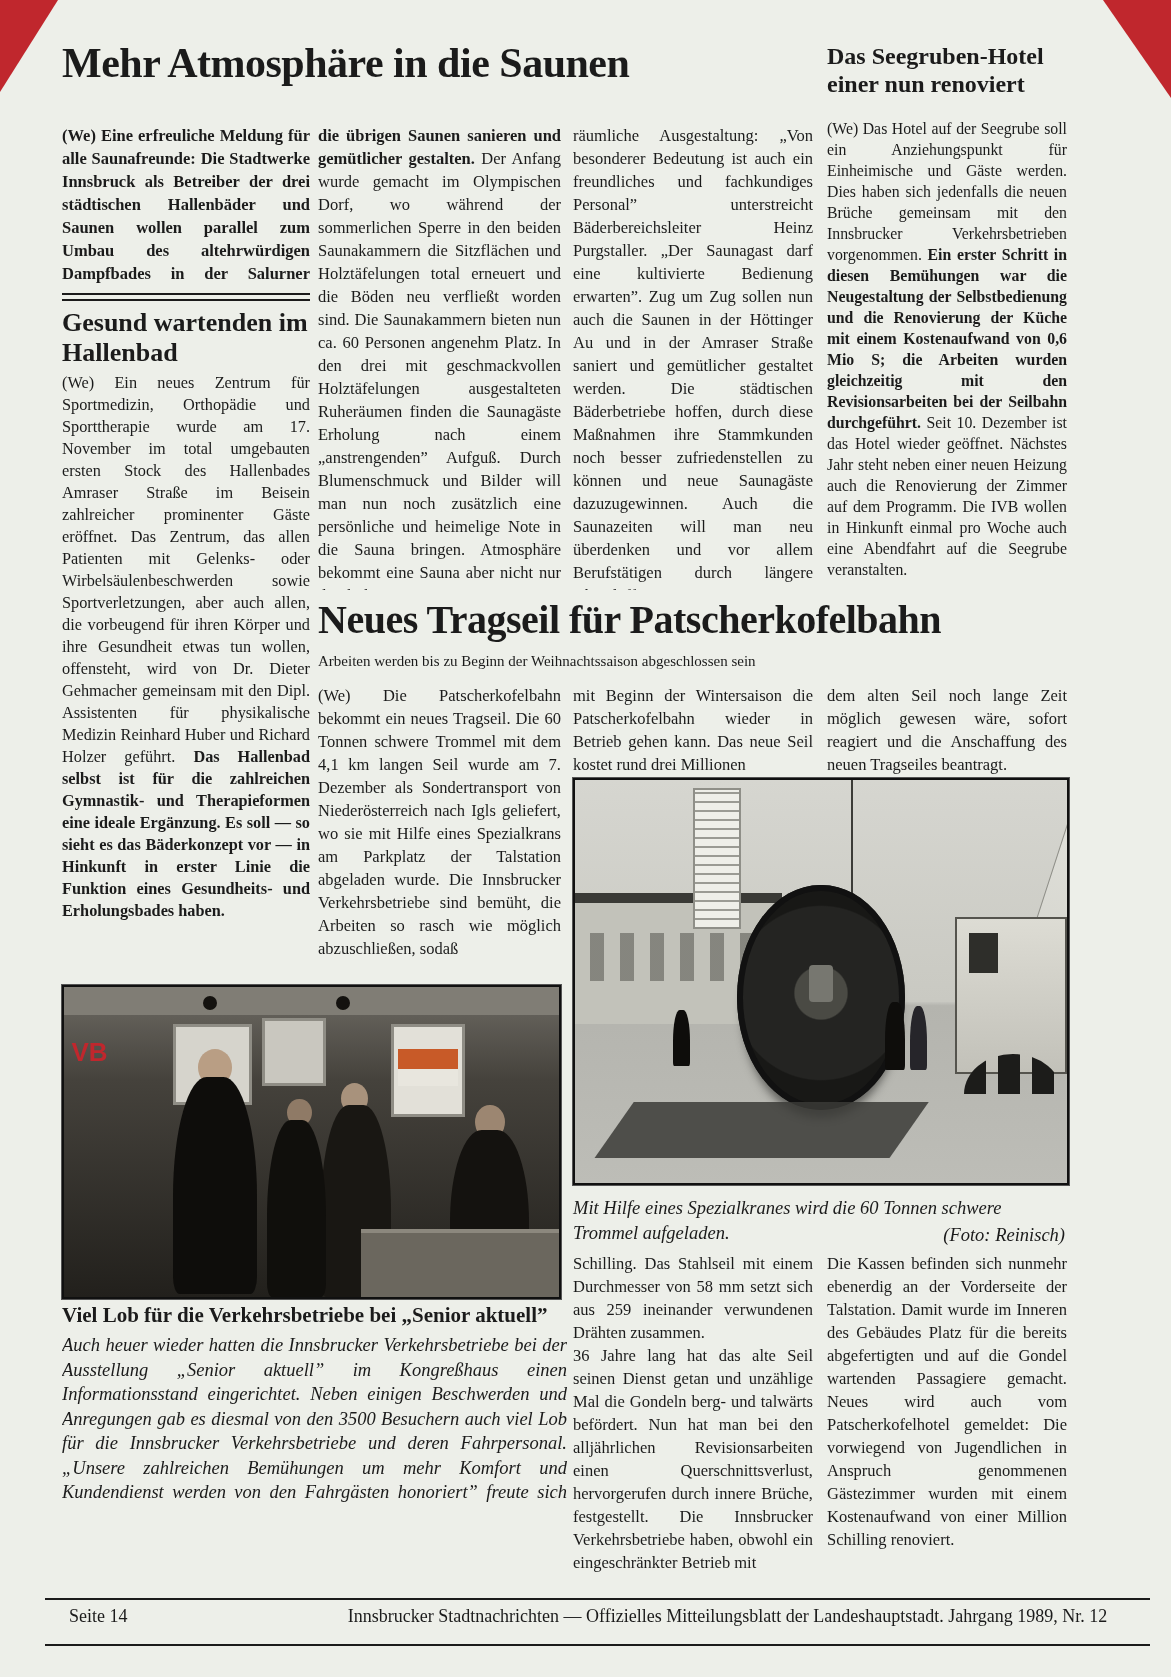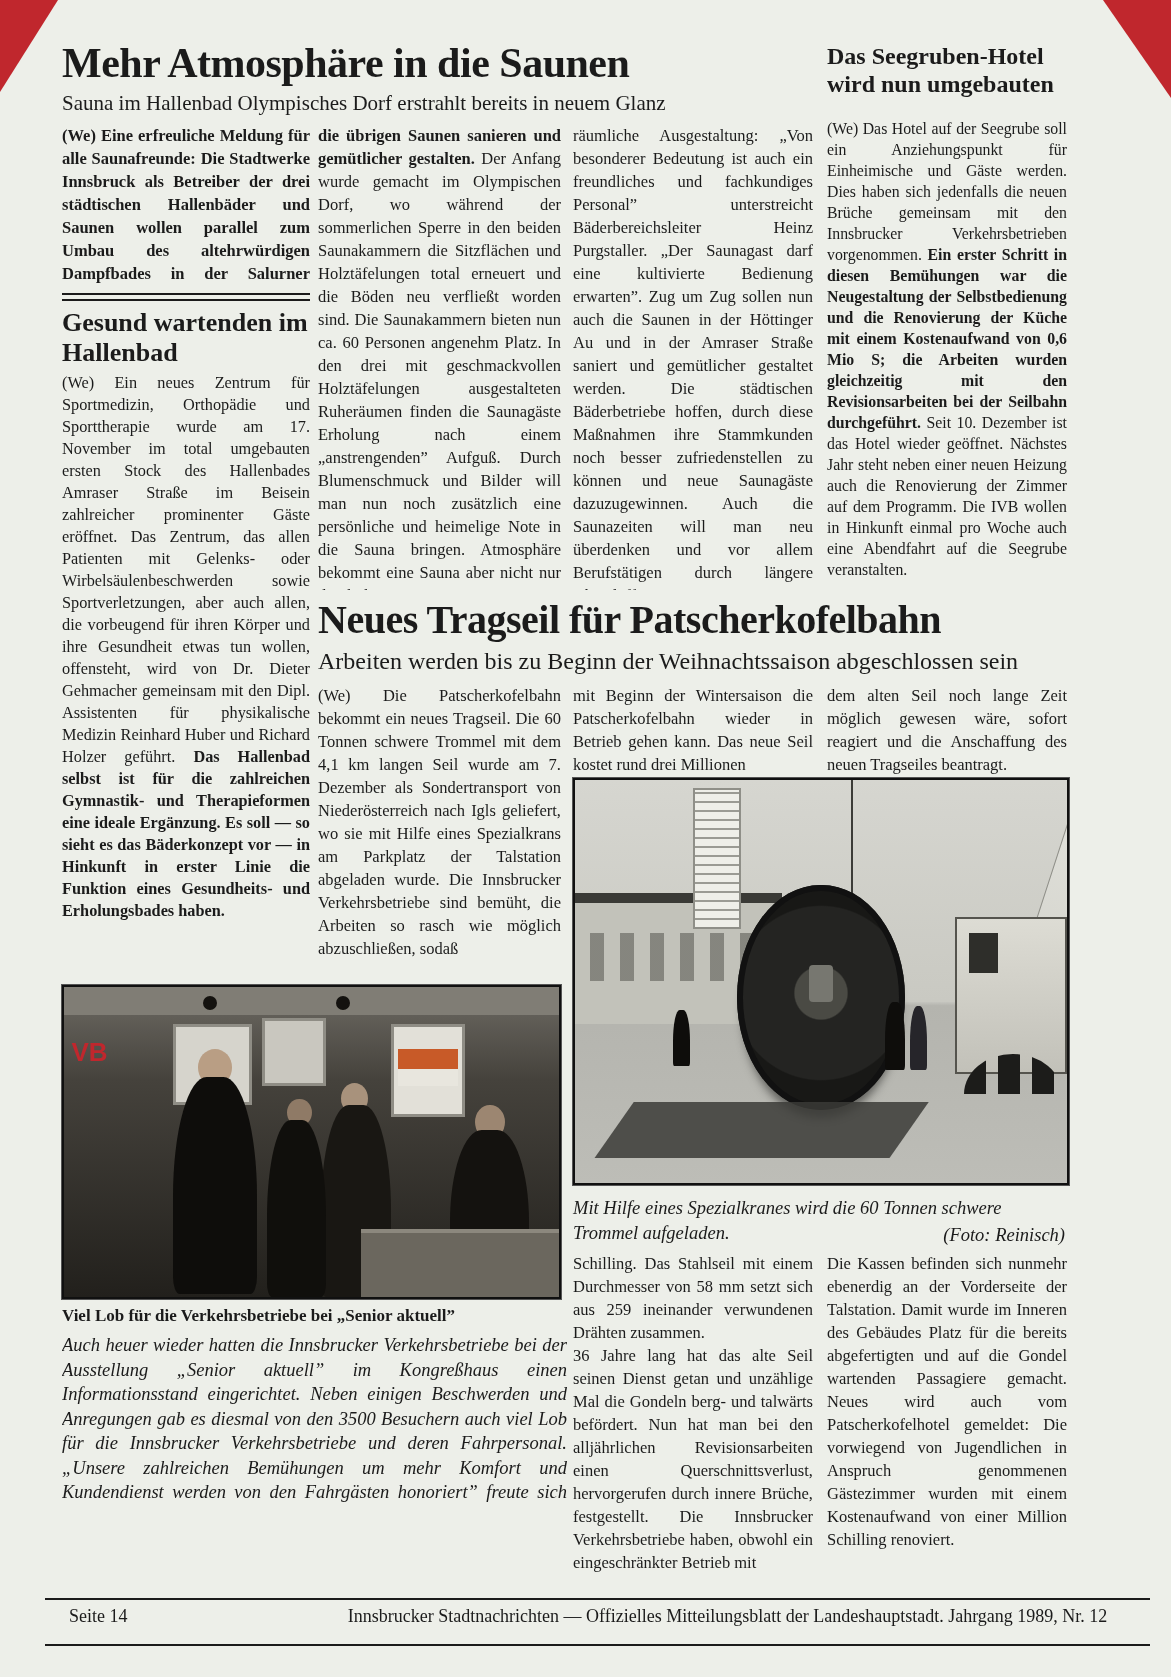--- a/index.html
+++ b/index.html
@@ -14,37 +14,36 @@
   .headline1{font-size:42px;line-height:46px;letter-spacing:-.5px;}
   .subhead{font-size:21px;line-height:26px;font-weight:400;}
   .headline2{font-size:40px;line-height:44px;letter-spacing:-.5px;}
   .sechead{font-size:26px;line-height:30px;}
   .colhead{font-size:24px;line-height:28px;}
   .dbl-rule{border-top:2.5px solid #1b1b1b;border-bottom:2px solid #1b1b1b;height:4px;}
   .corner{background:#c0272d;}
   .photo{background:#8a8a84;border:2px solid #101010;box-shadow:0 0 0 1px #555;overflow:hidden;}
   .photo .abs{position:absolute;}
   .cap-it{font-style:italic;font-size:18.5px;line-height:25px;}
-  .senior-head{font-size:17px;line-height:25px;font-weight:700;}
+  .senior-head{font-size:21px;line-height:25px;font-weight:700;}
   .senior-text{font-style:italic;font-size:18.5px;line-height:24.5px;}
   .footer-rule{border-top:2px solid #1b1b1b;height:0;}
   .footer-text{font-size:18px;}
   .sil{background:#0e0d0b;border-radius:40% 40% 8% 8%/55% 55% 8% 8%;}
   .head-skin{background:#b99e84;border-radius:50%;}
 </style>
 </head>
 <body>
 
 <div class="page">
 
   <div class="abs corner" style="left:0;top:0;width:58px;height:92px;clip-path:polygon(0 0,100% 0,0 100%);"></div>
   <div class="abs corner" style="right:0;top:0;width:68px;height:98px;clip-path:polygon(0 0,100% 0,100% 100%);"></div>
 
   <h1 class="abs headline1" style="left:62px;top:40px;width:720px;">Mehr Atmosphäre in die Saunen</h1>
-  <div class="abs subhead" style="left:62px;top:90px;width:720px;">Sauna im Hallenbad Olympisches Dorf erstrahlt bereits in neuem Glanz</div>
 
   <div class="abs body j" style="left:62px;top:124px;width:248px;height:166px;overflow:hidden;">
     <b>(We) Eine erfreuliche Meldung für alle Saunafreunde: Die Stadtwerke Innsbruck als Betreiber der drei städtischen Hallenbäder und Saunen wollen parallel zum Umbau des altehrwürdigen Dampfbades in der Salurner Straße auch</b>
   </div>
 
   <div class="abs dbl-rule" style="left:62px;top:293px;width:248px;"></div>
 
   <h2 class="abs sechead" style="left:62px;top:308px;width:250px;">Gesund wartenden im Hallenbad</h2>
   <div class="abs j" style="left:62px;top:372px;width:248px;height:596px;overflow:hidden;font-size:16.3px;line-height:22px;">
     <span>(We) Ein neues Zentrum für Sportmedizin, Orthopädie und Sporttherapie wurde am 17. November im total umgebauten ersten Stock des Hallenbades Amraser Straße im Beisein zahlreicher prominenter Gäste eröffnet. Das Zentrum, das allen Patienten mit Gelenks- oder Wirbelsäulenbeschwerden sowie Sportverletzungen, aber auch allen, die vorbeugend für ihren Körper und ihre Gesundheit etwas tun wollen, offensteht, wird von Dr. Dieter Gehmacher gemeinsam mit den Dipl. Assistenten für physikalische Medizin Reinhard Huber und Richard Holzer geführt.</span>
@@ -53,29 +52,29 @@
 
   <div class="abs body j" style="left:318px;top:124px;width:243px;height:466px;overflow:hidden;">
     <b>die übrigen Saunen sanieren und gemütlicher gestalten.</b>
     <span>Der Anfang wurde gemacht im Olympischen Dorf, wo während der sommerlichen Sperre in den beiden Saunakammern die Sitzflächen und Holztäfelungen total erneuert und die Böden neu verfließt worden sind. Die Saunakammern bieten nun ca. 60 Personen angenehm Platz. In den drei mit geschmackvollen Holztäfelungen ausgestalteten Ruheräumen finden die Saunagäste Erholung nach einem „anstrengenden” Aufguß. Durch Blumenschmuck und Bilder will man nun noch zusätzlich eine persönliche und heimelige Note in die Sauna bringen. Atmosphäre bekommt eine Sauna aber nicht nur durch ihre</span>
   </div>
 
   <div class="abs body j" style="left:573px;top:124px;width:240px;height:466px;overflow:hidden;">
     <span>räumliche Ausgestaltung: „Von besonderer Bedeutung ist auch ein freundliches und fachkundiges Personal” unterstreicht Bäderbereichsleiter Heinz Purgstaller. „Der Saunagast darf eine kultivierte Bedienung erwarten”. Zug um Zug sollen nun auch die Saunen in der Höttinger Au und in der Amraser Straße saniert und gemütlicher gestaltet werden. Die städtischen Bäderbetriebe hoffen, durch diese Maßnahmen ihre Stammkunden noch besser zufriedenstellen zu können und neue Saunagäste dazuzugewinnen. Auch die Saunazeiten will man neu überdenken und vor allem Berufstätigen durch längere Abendöffnungszeiten einen Saunabesuch ermöglichen.</span>
   </div>
 
-  <h2 class="abs colhead" style="left:827px;top:42px;width:240px;">Das Seegruben-Hotel wird nun umgebauten</h2>
+  <h2 class="abs colhead" style="left:827px;top:42px;width:240px;">Das Seegruben-Hotel einer nun renoviert</h2>
   <div class="abs j" style="left:827px;top:118px;width:240px;height:464px;overflow:hidden;font-size:15.8px;line-height:21px;">
     <span>(We) Das Hotel auf der Seegrube soll ein Anziehungspunkt für Einheimische und Gäste werden. Dies haben sich jedenfalls die neuen Brüche gemeinsam mit den Innsbrucker Verkehrsbetrieben vorgenommen.</span>
     <b>Ein erster Schritt in diesen Bemühungen war die Neugestaltung der Selbstbedienung und die Renovierung der Küche mit einem Kostenaufwand von 0,6 Mio S; die Arbeiten wurden gleichzeitig mit den Revisionsarbeiten bei der Seilbahn durchgeführt.</b>
     <span>Seit 10. Dezember ist das Hotel wieder geöffnet. Nächstes Jahr steht neben einer neuen Heizung auch die Renovierung der Zimmer auf dem Programm. Die IVB wollen in Hinkunft einmal pro Woche auch eine Abendfahrt auf die Seegrube veranstalten.</span>
   </div>
 
   <h1 class="abs headline2" style="left:318px;top:598px;width:750px;">Neues Tragseil für Patscherkofelbahn</h1>
-  <div class="abs subhead" style="left:318px;top:648px;width:750px;font-size:24px;">Arbeiten werden bis zu Beginn der Weihnachtssaison abgeschlossen sein</div>
+  <div class="abs subhead" style="left:318px;top:648px;width:750px;font-size:15px;">Arbeiten werden bis zu Beginn der Weihnachtssaison abgeschlossen sein</div>
 
   <div class="abs body j" style="left:318px;top:684px;width:243px;height:280px;overflow:hidden;">
     <span>(We) Die Patscherkofelbahn bekommt ein neues Tragseil. Die 60 Tonnen schwere Trommel mit dem 4,1 km langen Seil wurde am 7. Dezember als Sondertransport von Niederösterreich nach Igls geliefert, wo sie mit Hilfe eines Spezialkrans am Parkplatz der Talstation abgeladen wurde. Die Innsbrucker Verkehrsbetriebe sind bemüht, die Arbeiten so rasch wie möglich abzuschließen, sodaß</span>
   </div>
   <div class="abs body j" style="left:827px;top:684px;width:240px;height:92px;overflow:hidden;">
     <span>dem alten Seil noch lange Zeit möglich gewesen wäre, sofort reagiert und die Anschaffung des neuen Tragseiles beantragt.</span>
   </div>
   <div class="abs body j" style="left:573px;top:684px;width:240px;height:92px;overflow:hidden;">
     <span>mit Beginn der Wintersaison die Patscherkofelbahn wieder in Betrieb gehen kann. Das neue Seil kostet rund drei Millionen</span>
   </div>

